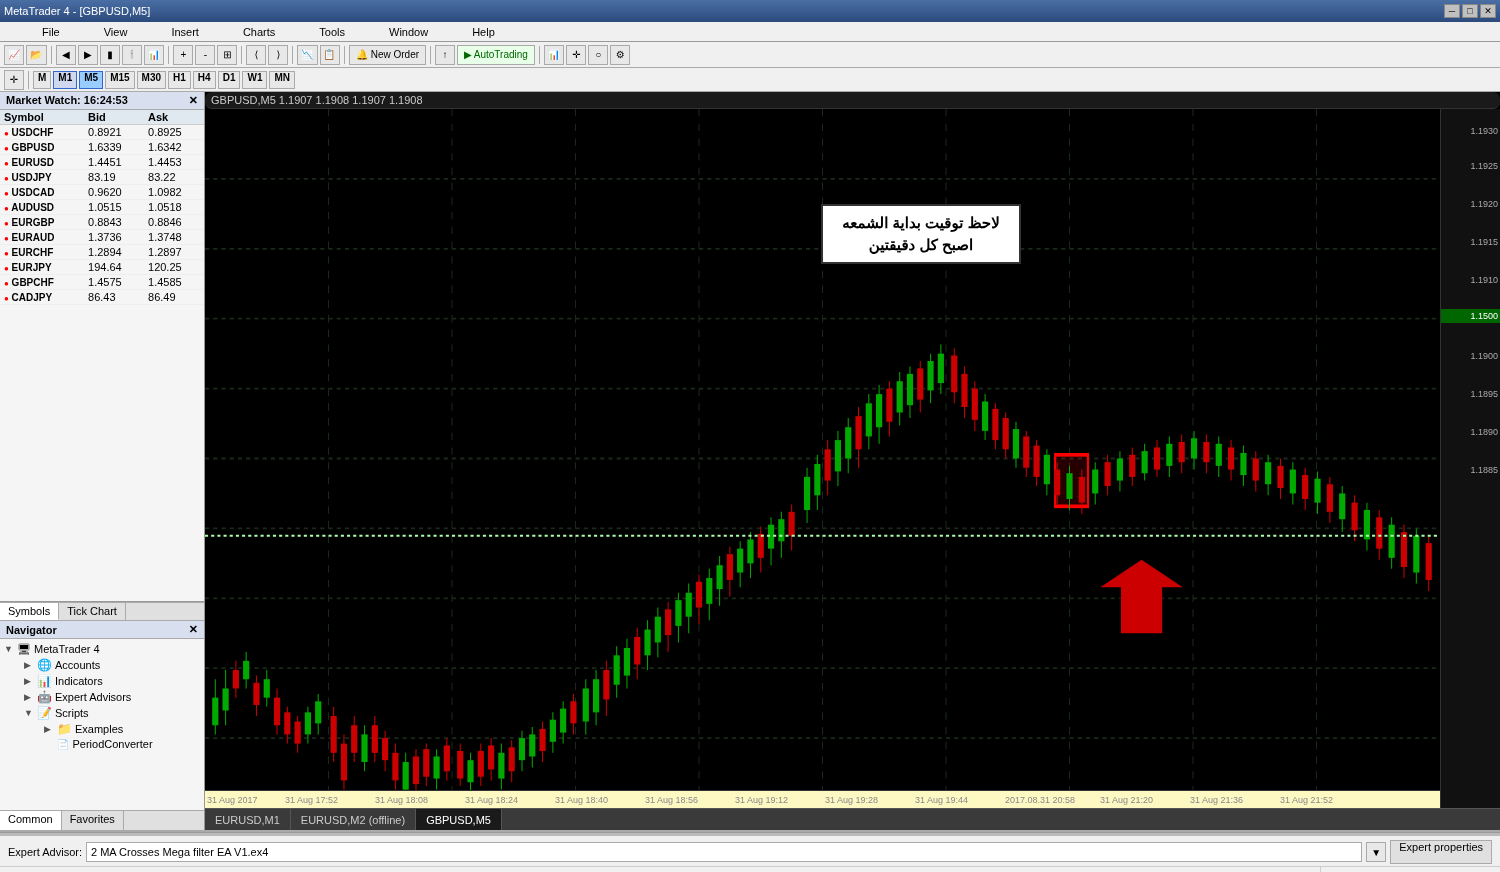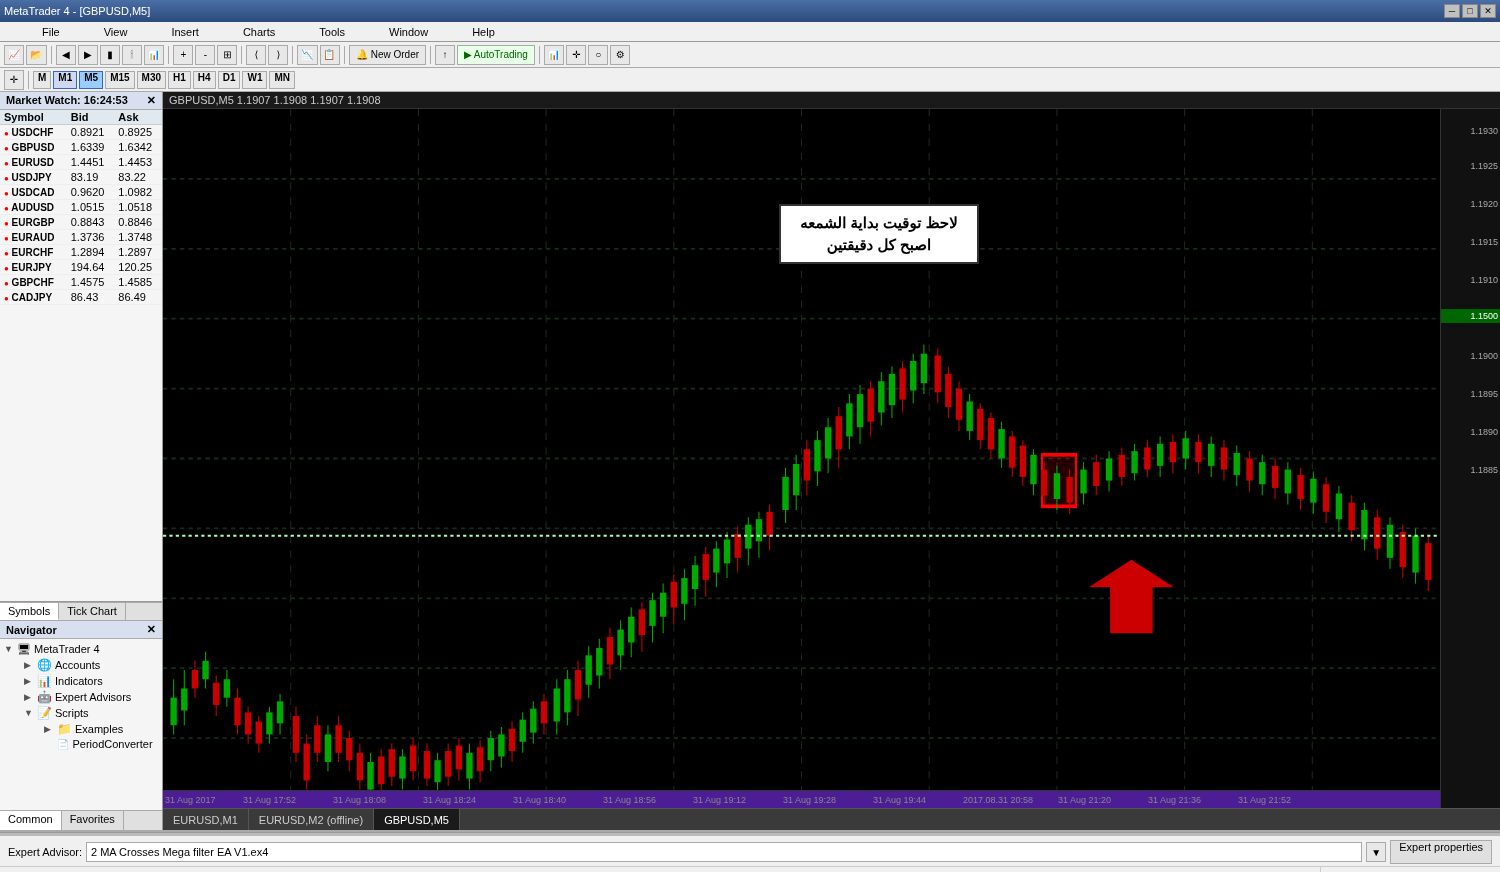--- a/index.html
+++ b/index.html
@@ -85,21 +85,21 @@
 
     
     #main-content {
       display: flex;
       height: calc(872px - 22px - 20px - 26px - 24px - 20px - 22px);
       background: #c0c0c0;
     }
 
     
     #left-panel {
-      width: 163px;
+      width: 205px;
       display: flex;
       flex-direction: column;
       background: #f5f5f5;
       border-right: 1px solid #999;
     }
 
     
     #market-watch {
       flex: 1;
       overflow: hidden;
@@ -163,20 +163,21 @@
       display: flex;
       flex-direction: column;
       background: #000;
     }
     #chart-header {
       background: #1a1a1a;
       padding: 2px 6px;
       font-size: 11px;
       color: #ccc;
       border-bottom: 1px solid #333;
+      border-radius: 7px;
     }
 
     
     #chart-tabs {
       display: flex;
       background: #3a3a3a;
       border-top: 1px solid #555;
       height: 22px;
     }
     .chart-tab {
@@ -819,21 +820,21 @@
           <line x1="0" y1="232" x2="1200" y2="232" stroke="#aaffaa" stroke-width="1" stroke-dasharray="3,3"></line>
 
           <polygon points="910,245 870,260 890,260 890,285 930,285 930,260 950,260" fill="#cc0000"></polygon>
         </svg>
 
         <div id="annotation-box" style="top: 95px; left: 616px;">
           <div style="font-size:15px;">لاحظ توقيت بداية الشمعه</div>
           <div style="font-size:15px; margin-top:4px;">اصبح كل دقيقتين</div>
         </div>
 
-        <div id="time-axis" style="position:absolute; bottom:0; left:0; right:0; height:18px; background:#4c1d95; border-top:1px solid #333; display:flex; align-items:center; overflow:hidden;text-align:center;">
+        <div id="time-axis" style="position:absolute; bottom:0; left:0; right:0; height:18px; background:#fef9c3; border-top:1px solid #333; display:flex; align-items:center; overflow:hidden;text-align:center;">
           <span style="position:absolute; left:2px; font-size:9px; color:#888;">31 Aug 2017</span>
           <span style="position:absolute; left:80px; font-size:9px; color:#888;">31 Aug 17:52</span>
           <span style="position:absolute; left:170px; font-size:9px; color:#888;">31 Aug 18:08</span>
           <span style="position:absolute; left:260px; font-size:9px; color:#888;">31 Aug 18:24</span>
           <span style="position:absolute; left:350px; font-size:9px; color:#888;">31 Aug 18:40</span>
           <span style="position:absolute; left:440px; font-size:9px; color:#888;">31 Aug 18:56</span>
           <span style="position:absolute; left:530px; font-size:9px; color:#888;">31 Aug 19:12</span>
           <span style="position:absolute; left:620px; font-size:9px; color:#888;">31 Aug 19:28</span>
           <span style="position:absolute; left:710px; font-size:9px; color:#888;">31 Aug 19:44</span>
           <span style="position:absolute; left:800px; font-size:9px; color:#888;">2017.08.31 20:58</span>

